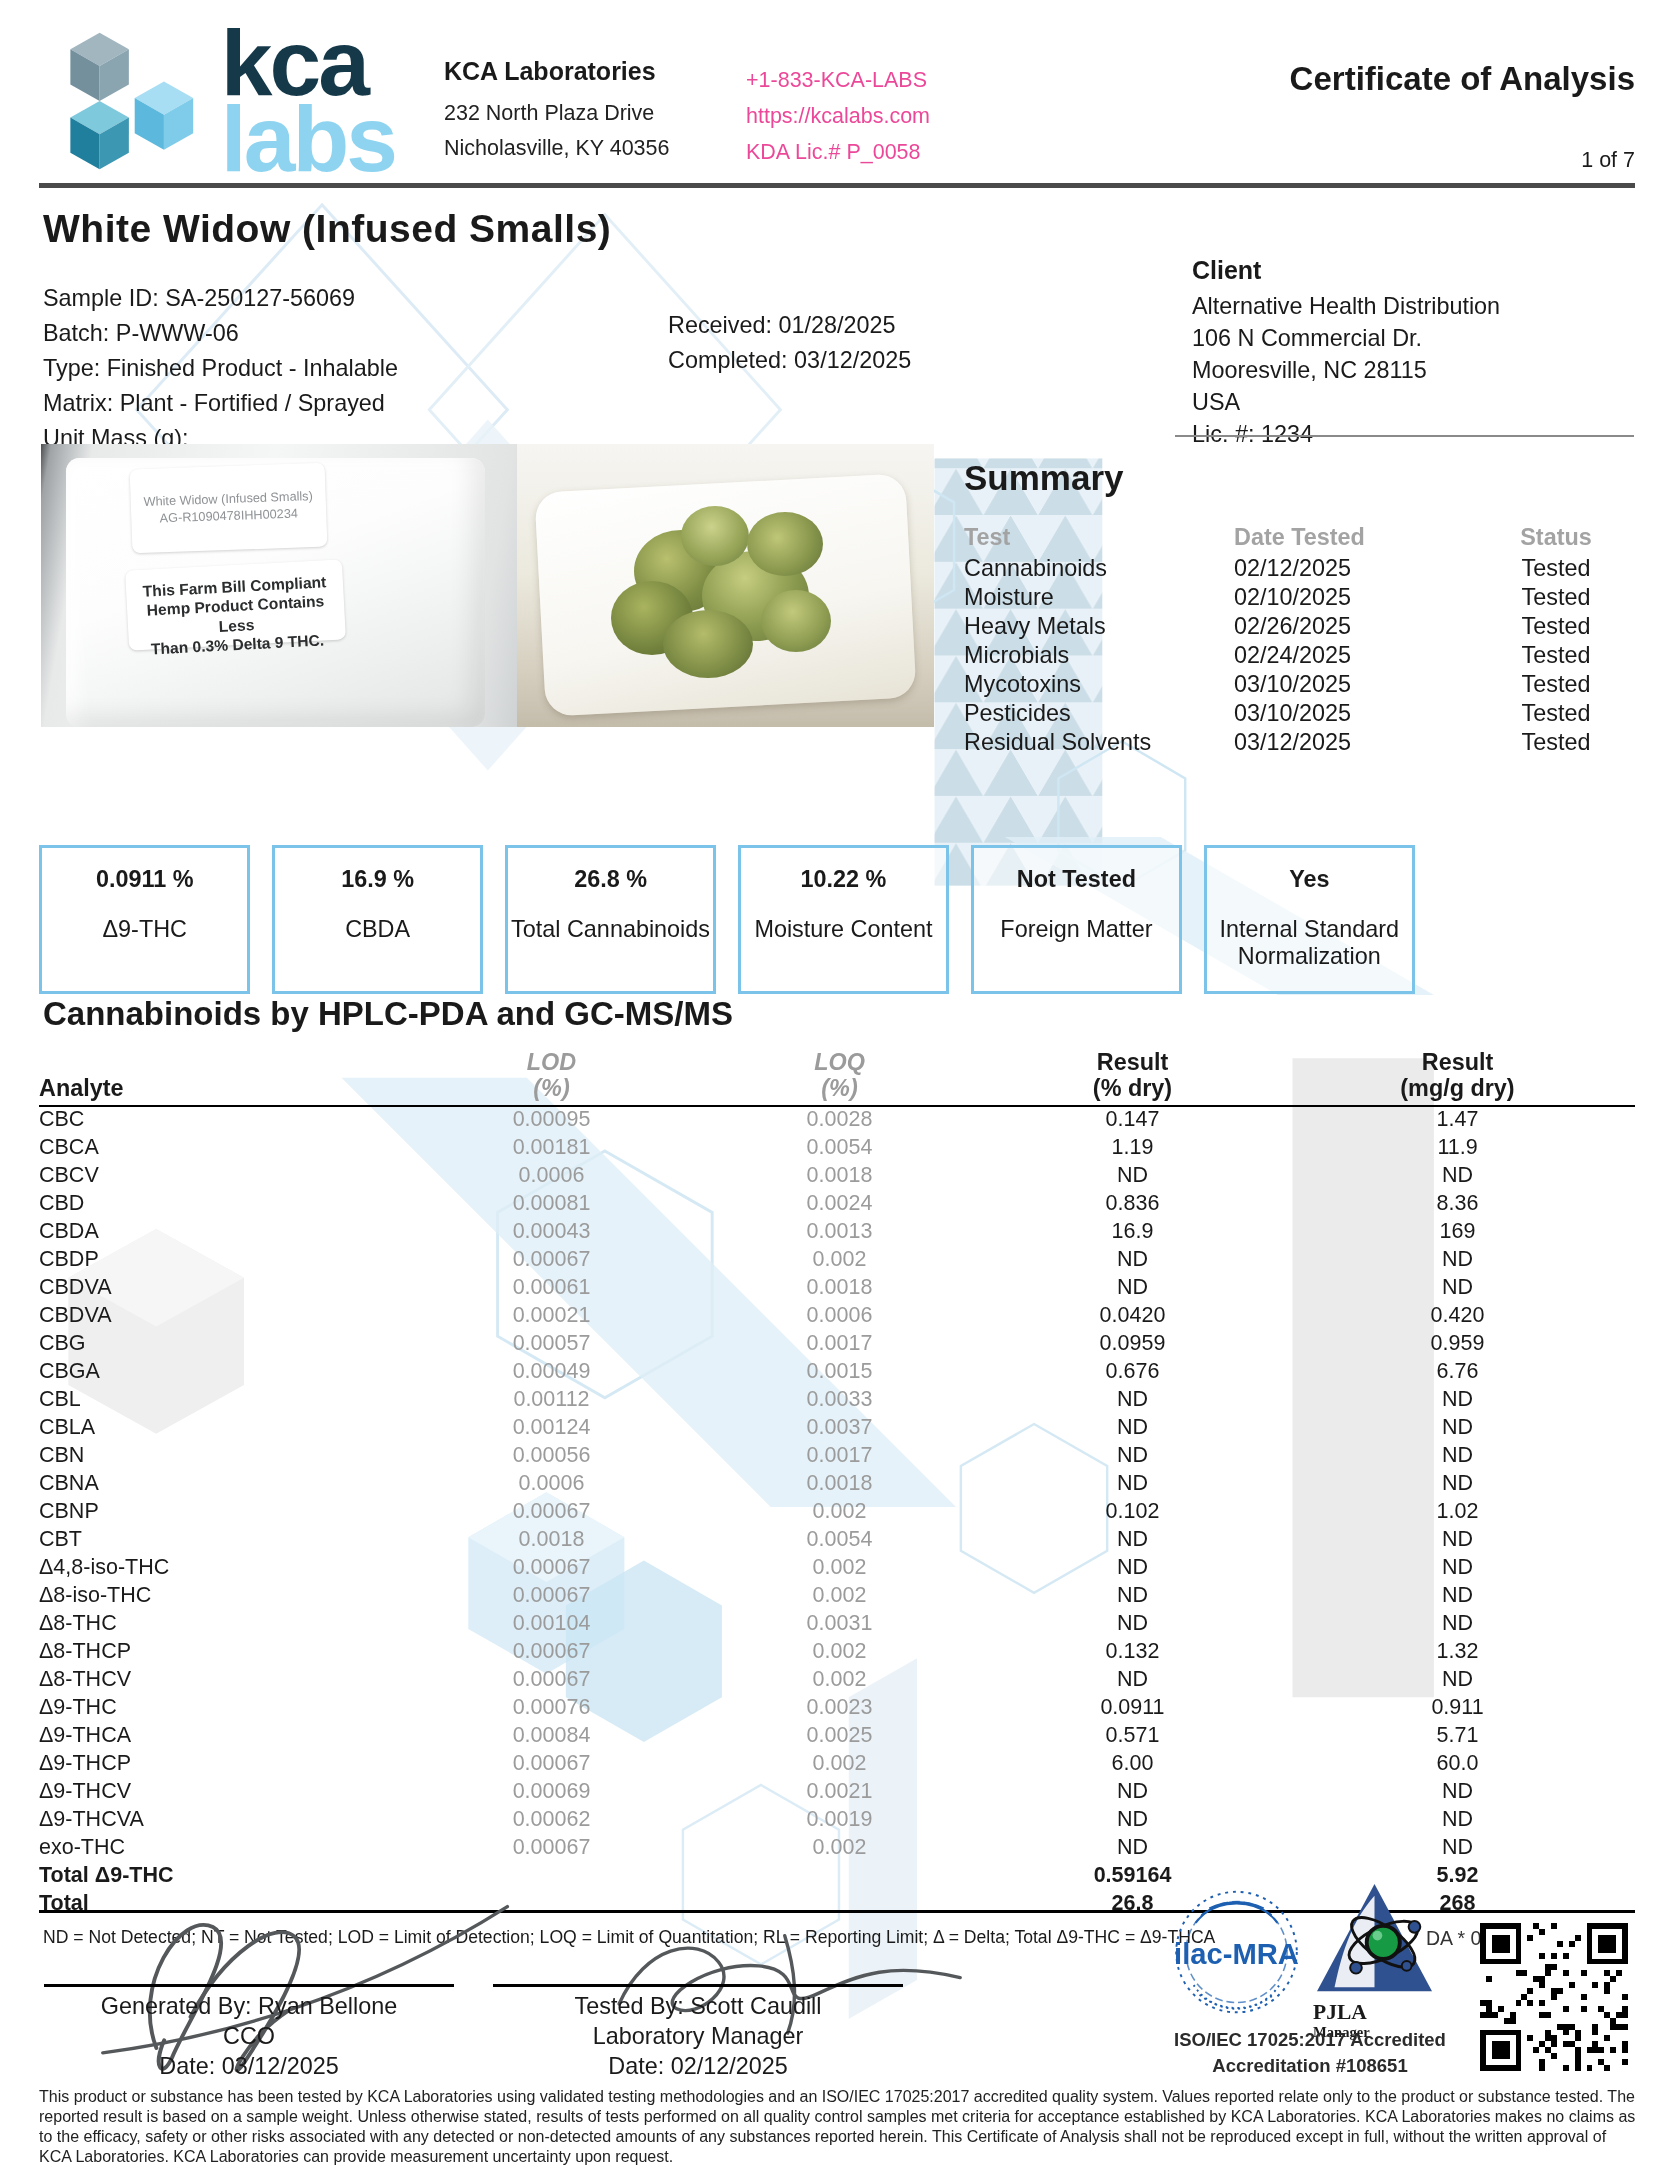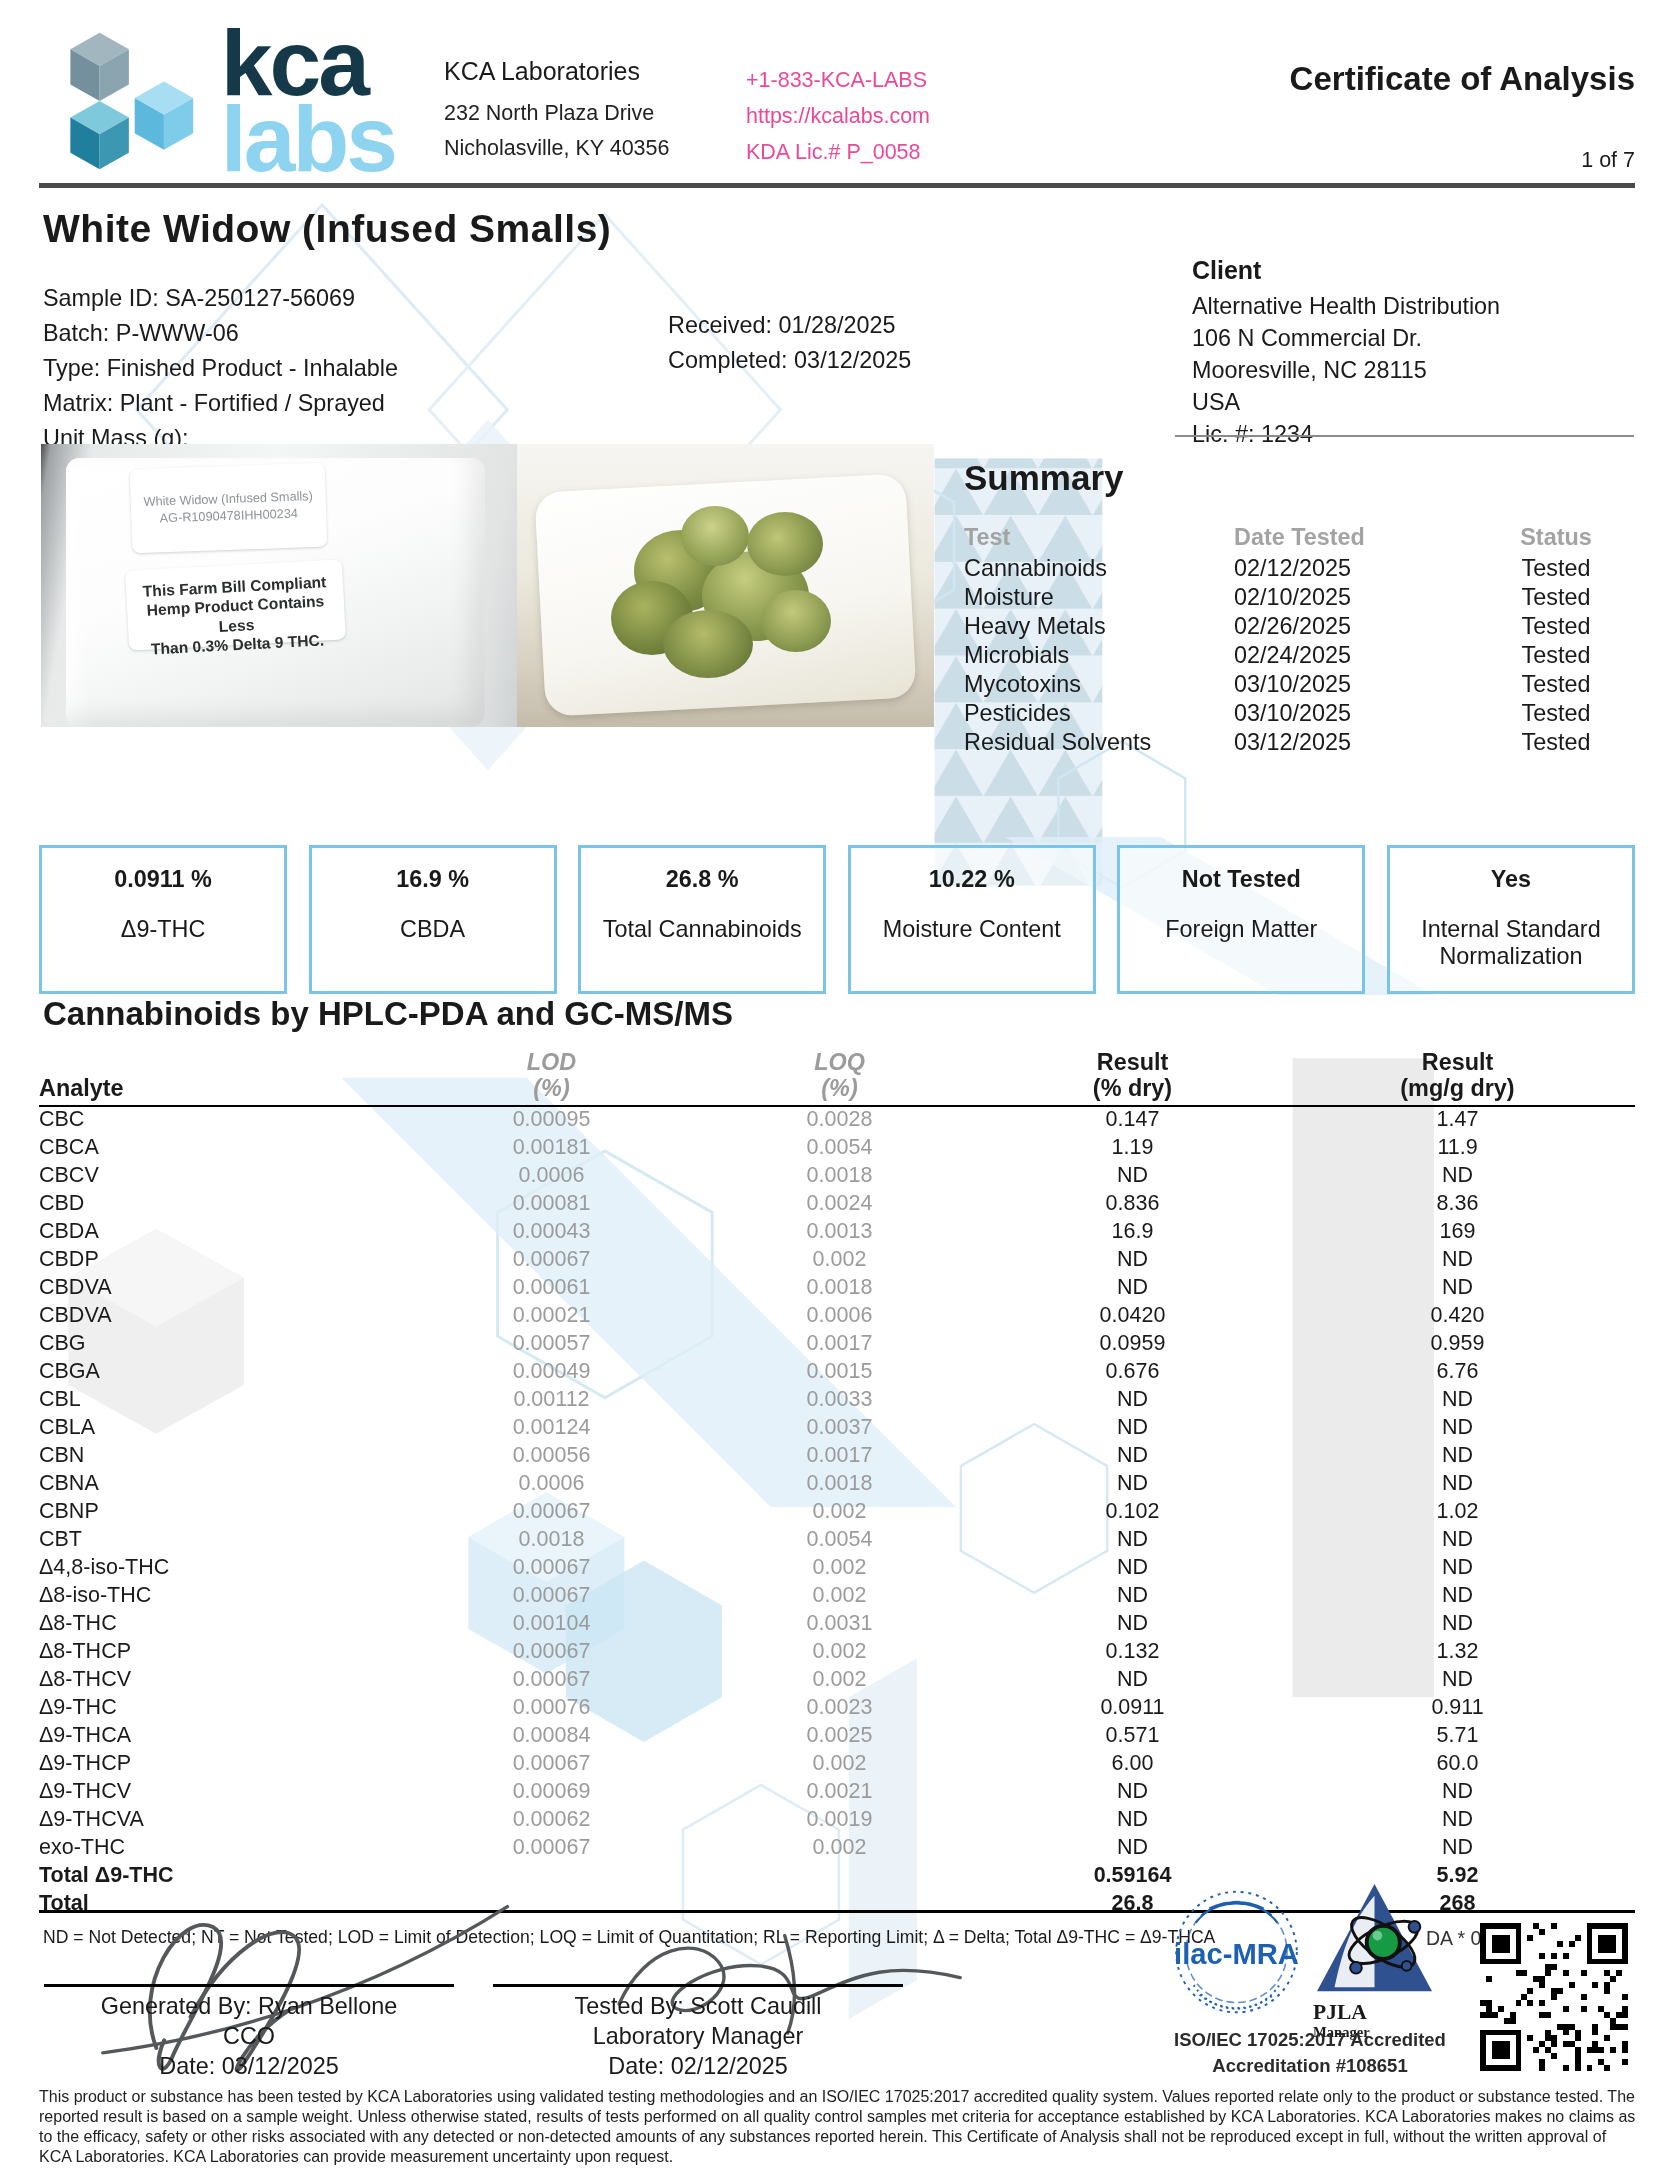--- a/index.html
+++ b/index.html
@@ -7,21 +7,21 @@
         font-family:"Liberation Sans",sans-serif;color:#1a1a1a;overflow:hidden;margin:0 auto;}
   .abs{position:absolute;}
   .z{z-index:2;}
   
   .logo-wrap{left:39px;top:25px;display:flex;align-items:flex-start;}
   .logo-cubes{width:168px;height:154px;}
   .logo-text{margin-left:13.7px;line-height:0.82;font-weight:bold;letter-spacing:-2.9px;}
   .logo-kca{font-size:93px;color:#16394a;}
   .logo-labs{font-size:93px;color:#8ed4f0;}
   .company-block{left:444px;top:57px;}
-  .company-name{font-size:25px;font-weight:normal;margin-bottom:9.8px;}
+  .company-name{font-size:25px;font-weight:bold;margin-bottom:9.8px;}
   .company-line{font-size:21.5px;line-height:35px;color:#222;}
   .contact-block{left:746px;top:62px;}
   .contact-line{font-size:21.5px;line-height:36px;color:#ec4899;}
   .coa-title{right:39px;top:60px;font-size:33px;font-weight:bold;text-align:right;}
   .page-num{right:39px;top:148px;font-size:21.5px;text-align:right;}
   .header-rule{left:39px;top:183px;width:1596px;height:4.9px;background:#4a4a4a;}
   
   .product-title{left:43px;top:207px;font-size:39px;font-weight:bold;letter-spacing:0.5px;}
   .sample-block{left:43px;top:281px;font-size:23.4px;line-height:35px;}
   .dates-block{left:668px;top:308px;font-size:23.4px;line-height:35px;}
@@ -47,21 +47,21 @@
      background:linear-gradient(170deg,#ffffff 0%,#f7f6f1 60%,#e7e3d6 100%);
      transform:rotate(-3deg);box-shadow:0 2.9px 7.8px rgba(90,80,60,0.25);}
   .bud{position:absolute;border-radius:50%;}
   
   .summary-title{left:964px;top:458px;font-size:35px;font-weight:bold;}
   .summary-table{left:964px;top:523px;width:683px;}
   .summary-row{display:grid;grid-template-columns:270px 278px 88px;font-size:23.4px;line-height:29px;}
   .summary-head{color:#a3a3a3;font-weight:bold;margin-bottom:2px;}
   .summary-status{text-align:center;}
   
-  .boxes{left:39px;top:845px;width:1596px;display:flex;gap:21.5px;}
+  .boxes{left:39px;top:845px;width:1376px;display:flex;gap:21.5px;}
   .rbox{flex:1;height:125px;border:3.9px solid #7cc3ea;background:rgba(255,255,255,0.55);
         text-align:center;padding-top:17.6px;}
   .rbox-value{font-size:23.4px;font-weight:bold;}
   .rbox-label{font-size:23.4px;margin-top:23.4px;line-height:27px;}
   
   .cannab-title{left:43px;top:995px;font-size:33px;font-weight:bold;}
   .ctable-head{left:39px;top:1049px;width:1596px;display:grid;
         grid-template-columns:371px 283px 293px 293px 357px;align-items:end;
         border-bottom:2.9px solid #000;padding-bottom:3.9px;}
   .chead{font-size:23.4px;font-weight:bold;text-align:center;line-height:26px;}

